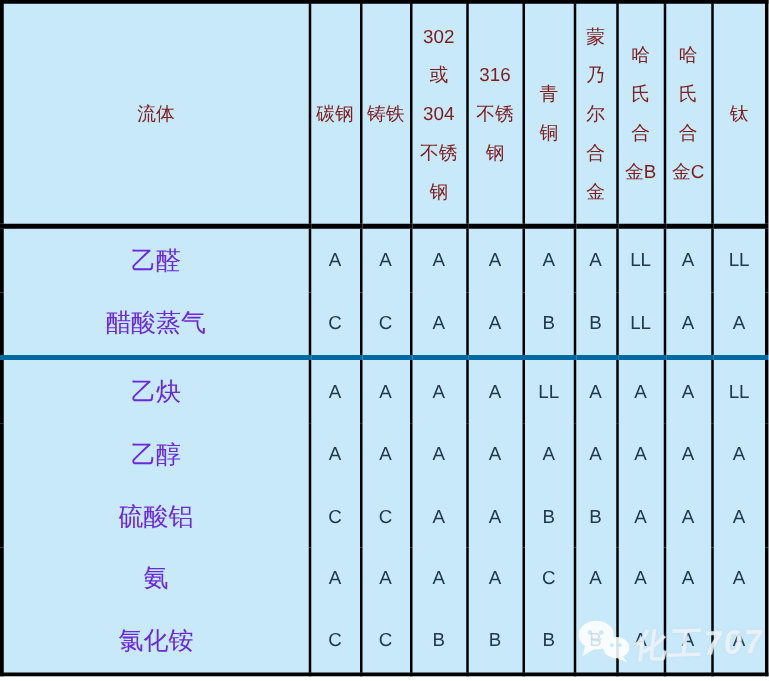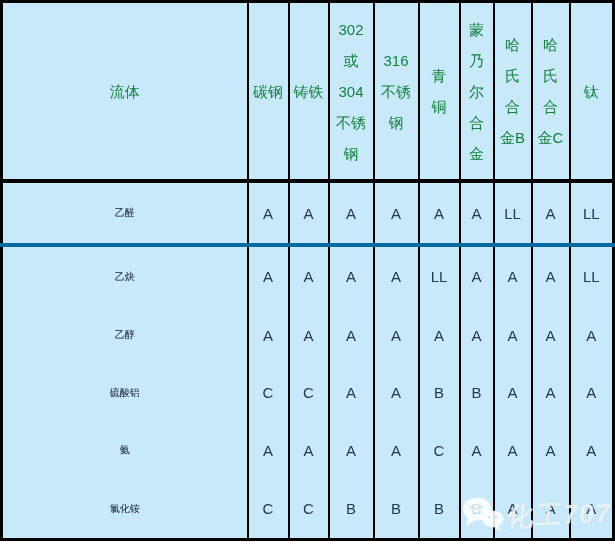--- a/index.html
+++ b/index.html
@@ -23,30 +23,30 @@
     color:#333;
     overflow:hidden;
   }
   thead th{
     height:176px;
     font-weight:normal;
     font-size:15px;
     line-height:31px;
     white-space:pre-line;
     border-bottom:4px solid #000;
-    color:#15803d;
+    color:#7f1d1d;
   }
   tbody td{
     height:35px;
     font-size:15px;
     color:#22384e;
   }
   tbody td.fluid-cell{
-    font-size:10px;
-    color:#0f172a;
+    font-size:20px;
+    color:#6d28d9;
   }
   tbody.group-sep tr:first-child td{
     border-top:4px solid #0369a1;
   }
   
   .watermark{
     position:absolute;
     right:4px;bottom:10px;
     display:flex;align-items:center;
     pointer-events:none;
@@ -116,20 +116,32 @@
           <td>A</td>
           <td>A</td>
           <td>A</td>
           <td>A</td>
           <td>A</td>
           <td>A</td>
           <td>LL</td>
           <td>A</td>
           <td>LL</td>
         </tr>
+        <tr>
+          <td class="fluid-cell">醋酸蒸气</td>
+          <td>C</td>
+          <td>C</td>
+          <td>A</td>
+          <td>A</td>
+          <td>B</td>
+          <td>B</td>
+          <td>LL</td>
+          <td>A</td>
+          <td>A</td>
+        </tr>
       </tbody>
     <tbody id="group-1" class="group-sep">
         <tr>
           <td class="fluid-cell">乙炔</td>
           <td>A</td>
           <td>A</td>
           <td>A</td>
           <td>A</td>
           <td>LL</td>
           <td>A</td>

